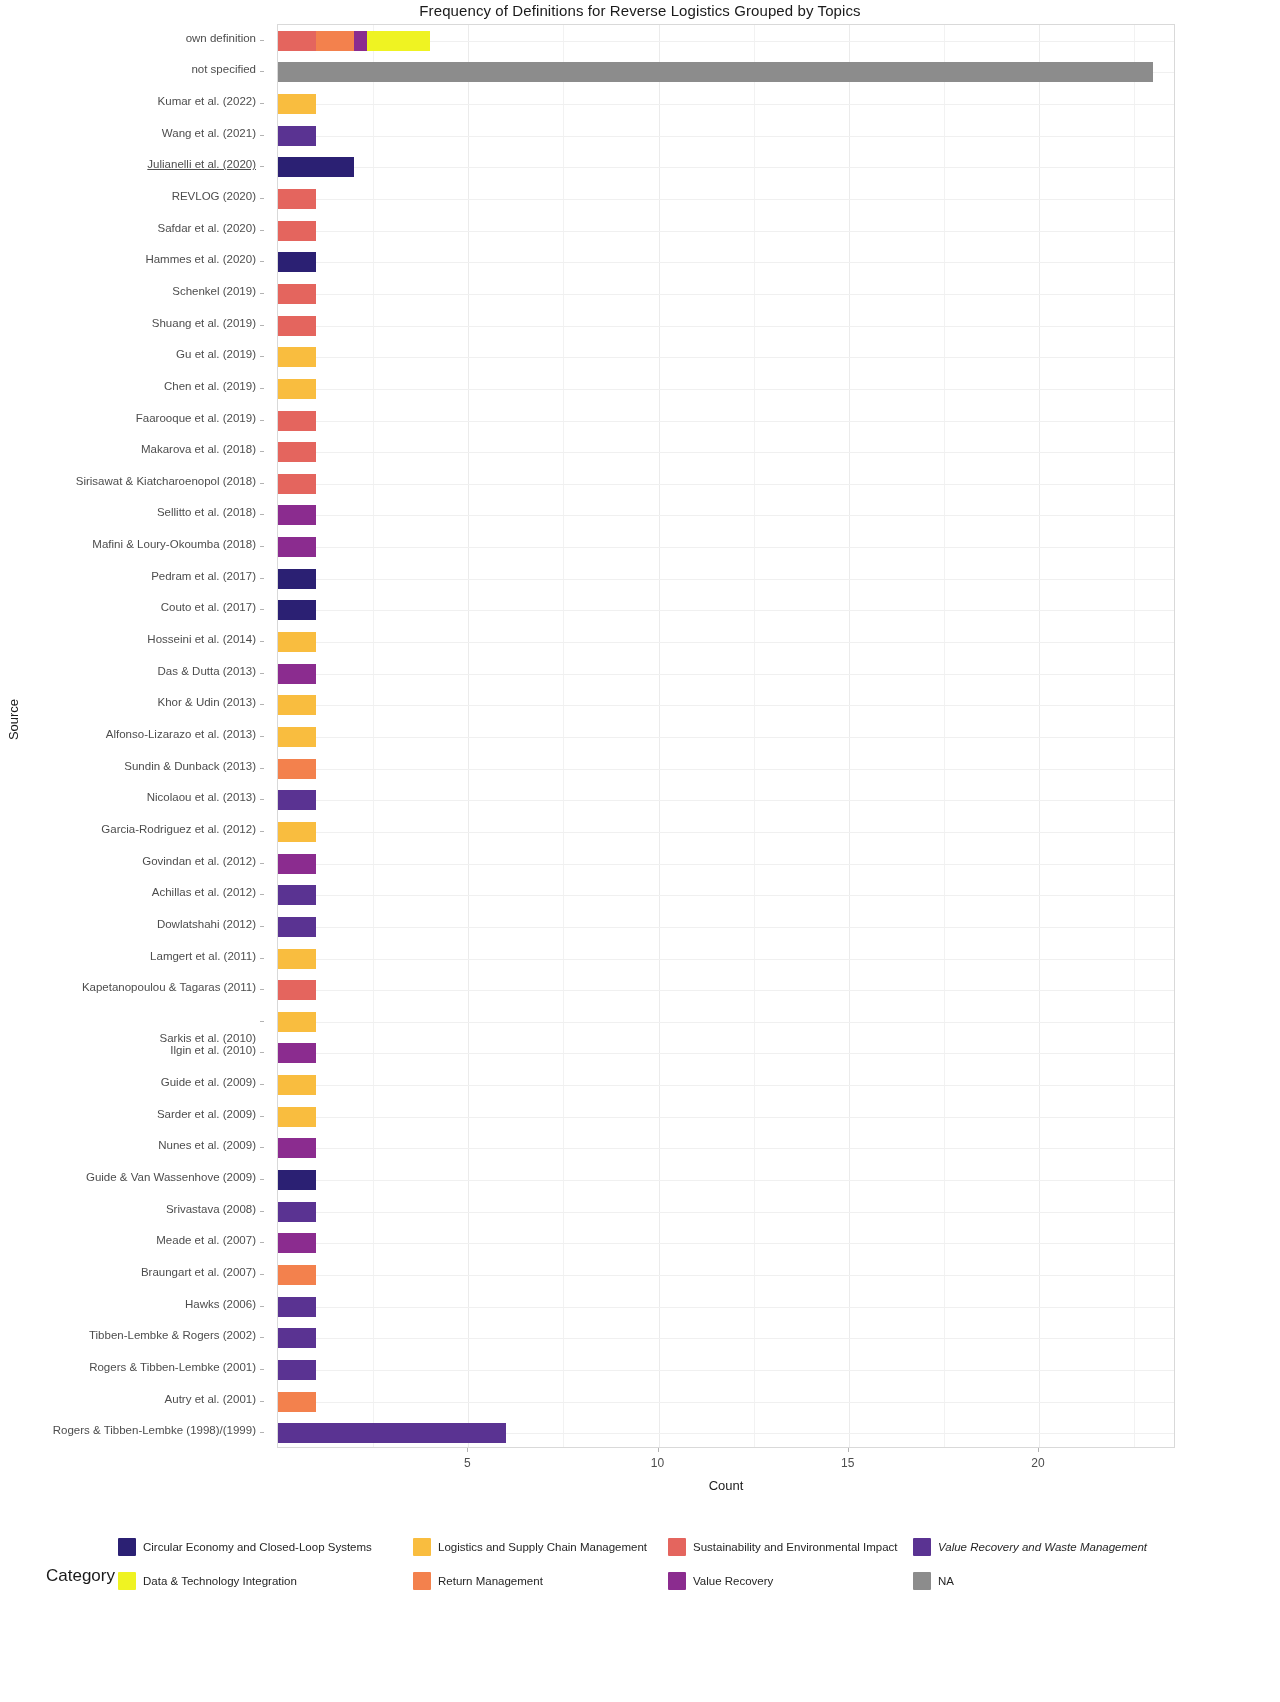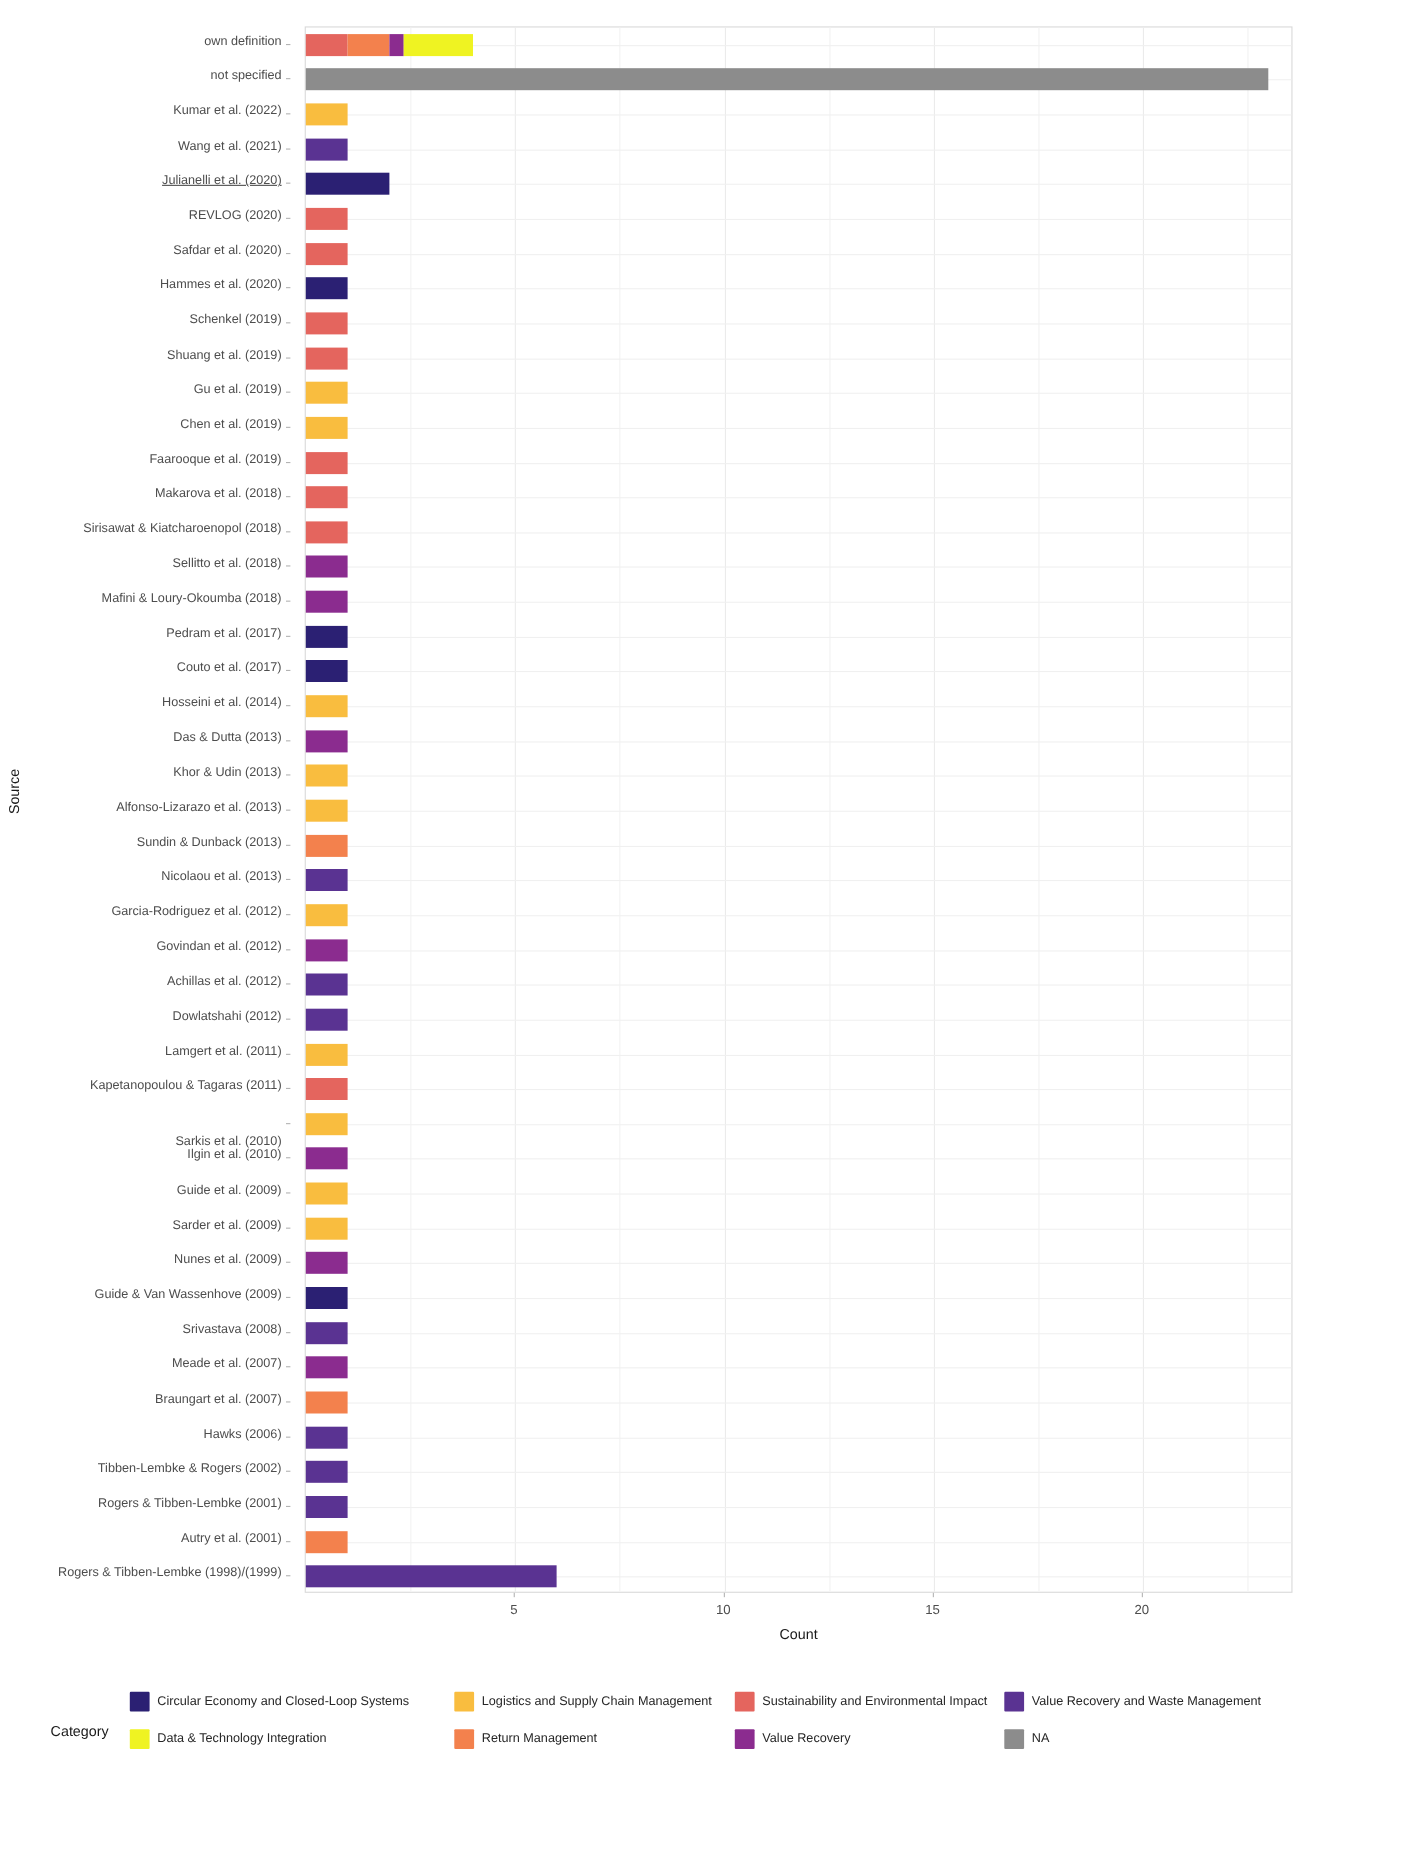--- a/index.html
+++ b/index.html
@@ -143,21 +143,21 @@
     position: absolute;
     left: 0;
     top: 1530px;
     width: 1280px;
     height: 90px;
   }
   #legend-title {
     position: absolute;
     left: 46px;
     top: 36px;
-    font-size: 13px;
+    font-size: 17px;
     color: #1a1a1a;
   }
   .legend-item {
     position: absolute;
     display: flex;
     align-items: center;
     gap: 7px;
     font-size: 11.5px;
     color: #262626;
     white-space: nowrap;
@@ -167,20 +167,21 @@
     height: 18px;
     flex: 0 0 18px;
     border-radius: 1px;
   }
 </style>
 </head>
 <body>
 
 <div id="chart-root">
 
+  <div id="chart-title">Frequency of Definitions for Reverse Logistics Grouped by Topics</div>
 
   <div id="y-axis-title">Source</div>
 
   <div id="y-axis-labels">
       <div class="ylabel-row" style="top: 1401.18px; right: 14px;">Rogers &amp; Tibben-Lembke (1998)/(1999)</div>
       <div class="ytick" style="top: 1408px; right: 6px;"></div>
       <div class="ylabel-row" style="top: 1369.53px; right: 14px;">Autry et al. (2001)</div>
       <div class="ytick" style="top: 1377px; right: 6px;"></div>
       <div class="ylabel-row" style="top: 1337.89px; right: 14px;">Rogers &amp; Tibben-Lembke (2001)</div>
       <div class="ytick" style="top: 1345px; right: 6px;"></div>
@@ -398,21 +399,21 @@
         <span>Circular Economy and Closed-Loop Systems</span>
       </div>
       <div class="legend-item" style="left: 413px; top: 8px;">
         <span class="legend-swatch" style="background: rgb(249, 189, 63);"></span>
         <span>Logistics and Supply Chain Management</span>
       </div>
       <div class="legend-item" style="left: 668px; top: 8px;">
         <span class="legend-swatch" style="background: rgb(228, 101, 94);"></span>
         <span>Sustainability and Environmental Impact</span>
       </div>
-      <div class="legend-item" style="left: 913px; top: 8px;">
+      <div class="legend-item" style="left: 913px; top: 8px; font-style: italic;">
         <span class="legend-swatch" style="background: rgb(90, 51, 146);"></span>
         <span>Value Recovery and Waste Management</span>
       </div>
       <div class="legend-item" style="left: 118px; top: 42px;">
         <span class="legend-swatch" style="background: rgb(239, 243, 34);"></span>
         <span>Data &amp; Technology Integration</span>
       </div>
       <div class="legend-item" style="left: 413px; top: 42px;">
         <span class="legend-swatch" style="background: rgb(243, 129, 77);"></span>
         <span>Return Management</span>

